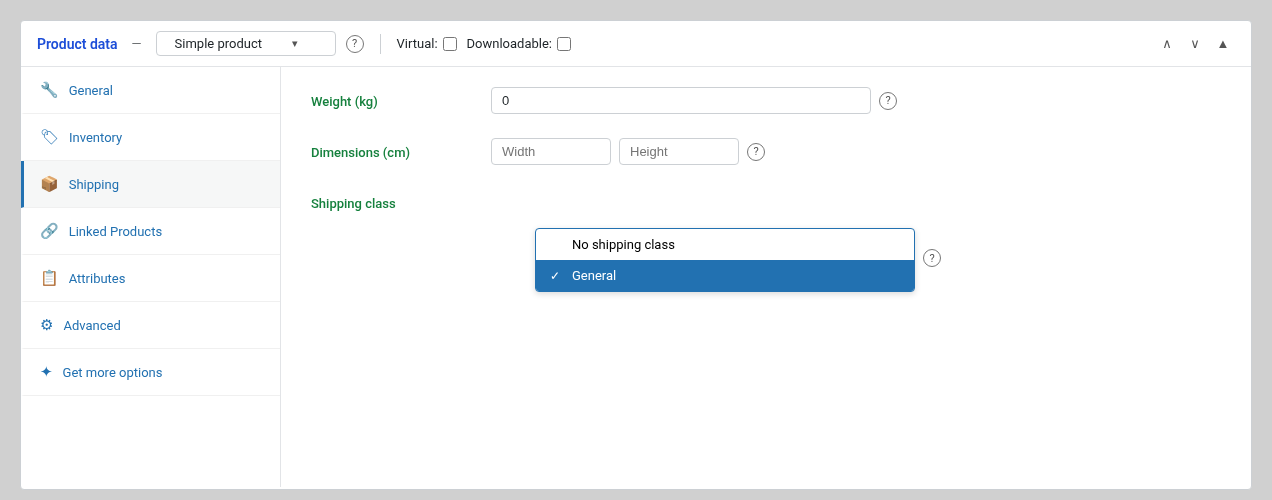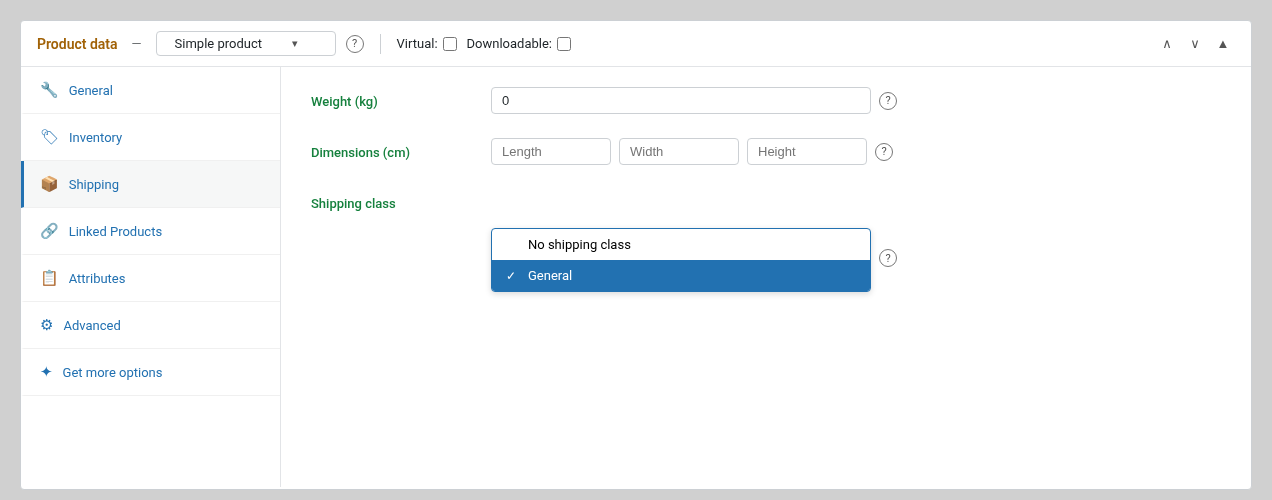--- a/index.html
+++ b/index.html
@@ -24,21 +24,21 @@
     .panel-header {
       display: flex;
       align-items: center;
       padding: 10px 16px;
       border-bottom: 1px solid #e2e4e7;
       gap: 10px;
     }
     .panel-title {
       font-weight: 600;
       font-size: 14px;
-      color: #a16207;
+      color: #1d4ed8;
       white-space: nowrap;
     }
     .panel-title-sep {
       color: #1d2327;
       font-weight: 300;
       margin: 0 4px;
     }
     .product-type-select {
       display: flex;
       align-items: center;
@@ -167,20 +167,21 @@
       padding: 5px 10px;
       font-size: 13px;
       color: #1d2327;
       outline: none;
     }
     .weight-input { width: 380px; }
     .dim-input { width: 120px; }
     
     .shipping-class-row {
       margin-bottom: 0;
+      gap: 44px;
     }
     .dropdown-wrapper {
       position: relative;
       width: 380px;
     }
     .dropdown-options {
       position: absolute;
       top: 0;
       left: 0;
       width: 100%;
@@ -279,21 +280,20 @@
         <label class="field-label">Weight (kg)</label>
         <div class="field-inputs">
           <input type="text" class="text-input weight-input" value="0" style="">
           <div class="help-icon">?</div>
         </div>
       </div>
 
       <div class="field-row">
         <label class="field-label">Dimensions (cm)</label>
         <div class="field-inputs">
-          <input type="text" class="text-input dim-input" placeholder="Length" style="">
           <input type="text" class="text-input dim-input" placeholder="Width" style="">
           <input type="text" class="text-input dim-input" placeholder="Height" style="">
           <div class="help-icon">?</div>
         </div>
       </div>
 
       <div class="field-row shipping-class-row">
         <label class="field-label">Shipping class</label>
         <div class="field-inputs">
           <div class="dropdown-wrapper">

